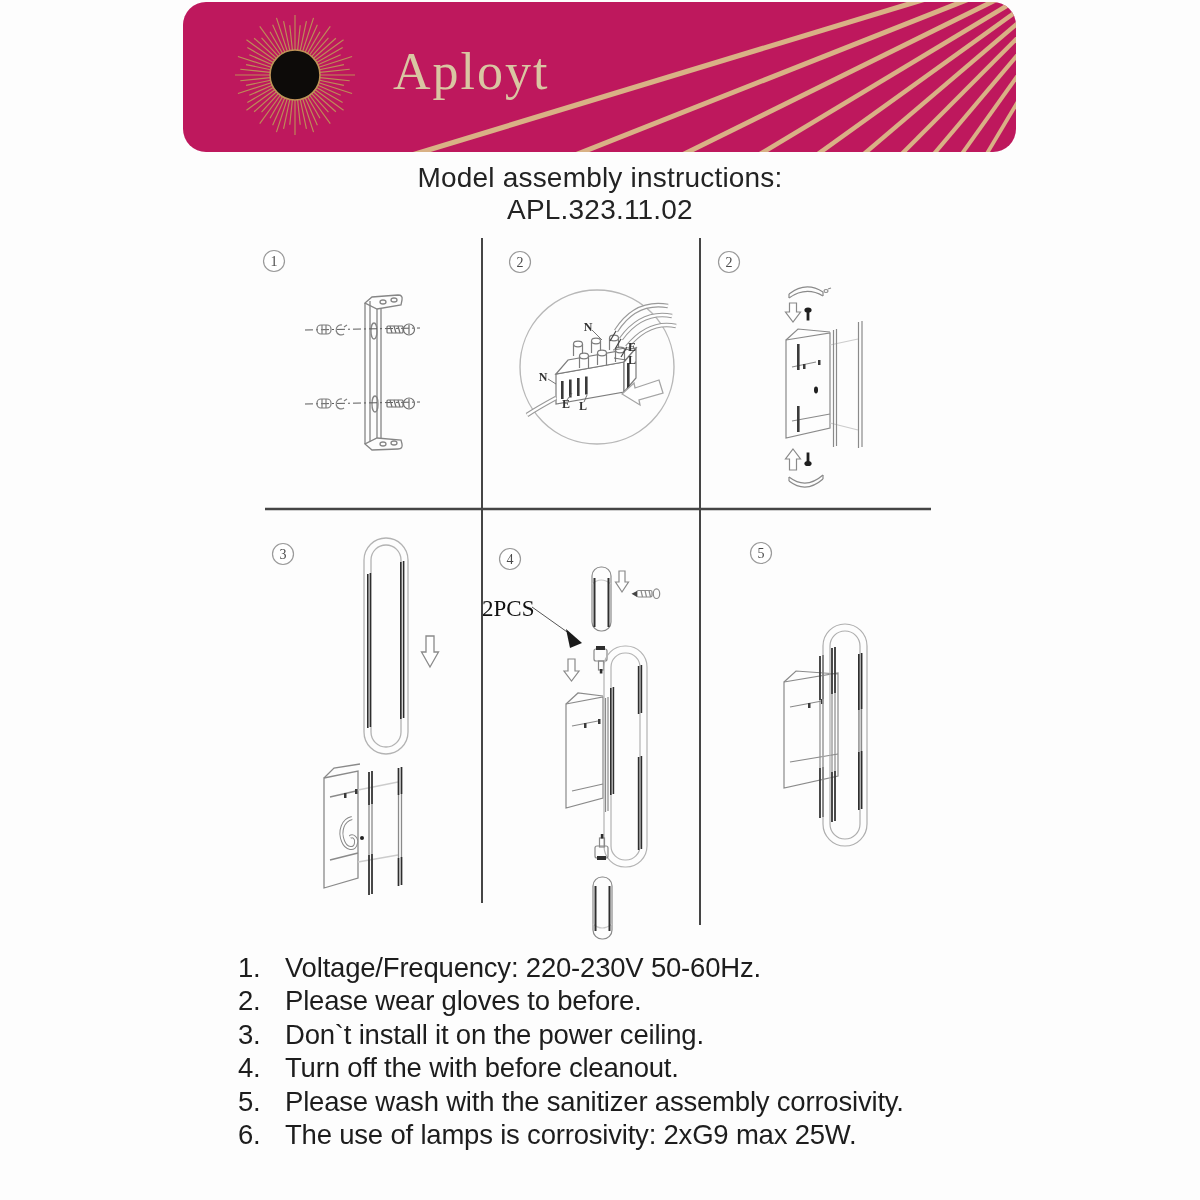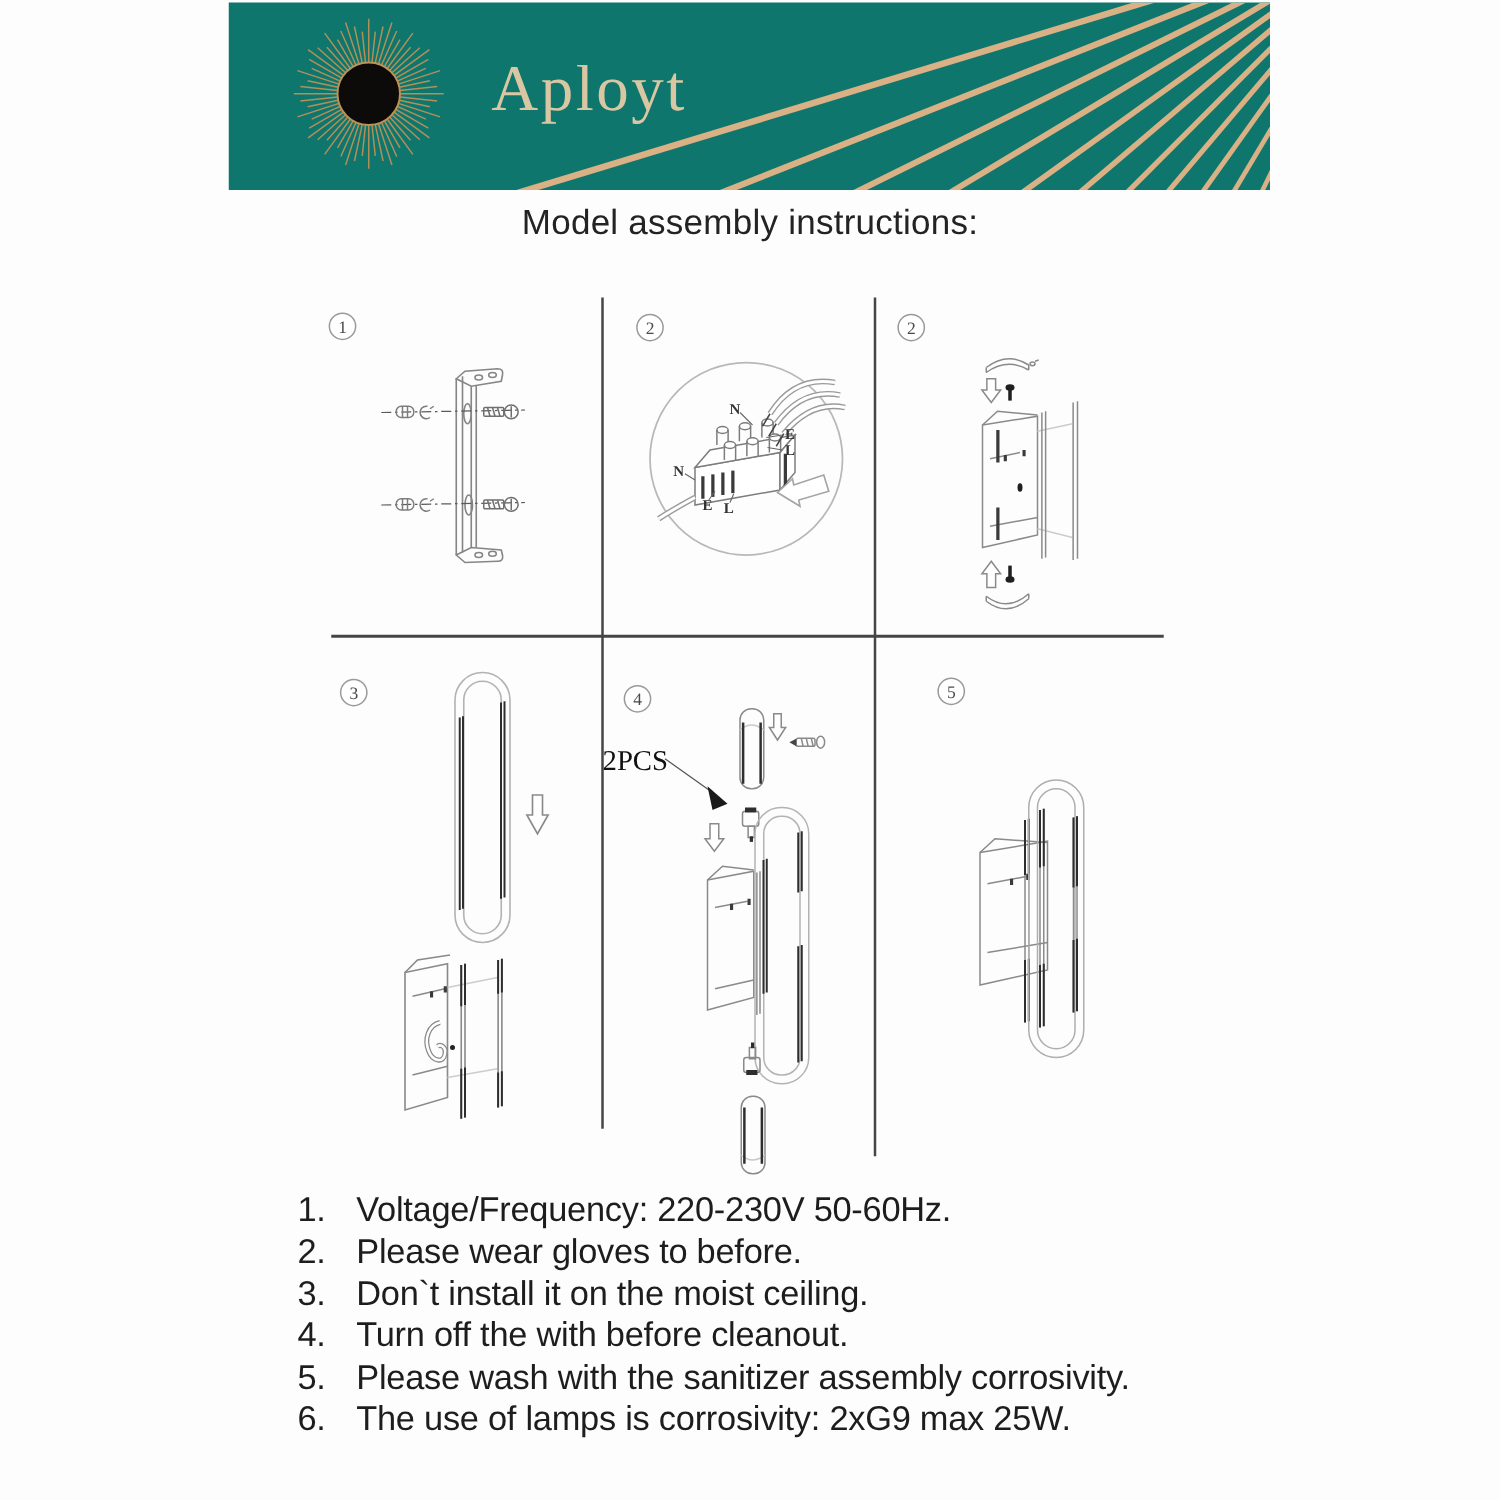--- a/index.html
+++ b/index.html
@@ -1,19 +1,19 @@
 <!DOCTYPE html>
 <html><head>
 <meta charset="utf-8">
 <style>
   html,body{margin:0;padding:0;background:#fff;}
   .page{position:relative;width:1200px;height:1200px;background:#fdfdfd;overflow:hidden;
         font-family:"Liberation Sans",sans-serif;}
   
-  .banner{position:absolute;left:183px;top:2px;width:833px;height:150px;background:#0f766e;overflow:hidden;}
+  .banner{position:absolute;left:183px;top:2px;width:833px;height:150px;background:#be185d;overflow:hidden;border-radius:23px;}
   .banner svg{position:absolute;left:0;top:0;}
   .brand{position:absolute;left:210px;top:40px;font-family:"Liberation Serif","DejaVu Serif",serif;
          font-size:52px;font-weight:400;letter-spacing:2px;color:#d9c6a2;}
   
   .title-block{position:absolute;left:0;top:162px;width:1200px;text-align:center;color:#232323;}
   .title-line{font-size:28px;line-height:32px;letter-spacing:.2px;}
   
   .diagram{position:absolute;left:0;top:0;}
   
   .instructions{position:absolute;left:238px;top:951px;width:780px;color:#1d1d1d;}
@@ -106,20 +106,21 @@
           <line x1="930" y1="-60" x2="212.8108556932475" y2="294.45695265934376" stroke="#d9b185" stroke-width="4.85"></line>
           <line x1="930" y1="-60" x2="186.17881128939882" y2="234.49964214774218" stroke="#d9b185" stroke-width="5"></line>
           <line x1="930" y1="-60" x2="164.54913275391414" y2="172.5617548786023" stroke="#d9b185" stroke-width="5.15"></line>
         </g>
     </svg>
     <div class="brand">Aployt</div>
   </header>
 
   <div class="title-block">
     <div class="title-line">Model assembly instructions:</div>
+    <div class="title-line">APL.323.11.02</div>
   </div>
 
   <svg class="diagram" width="1200" height="1200" viewBox="0 0 1200 1200">
 
     <g stroke="#454545" stroke-width="2">
       <line x1="482" y1="238" x2="482" y2="903"></line>
       <line x1="700" y1="238" x2="700" y2="925"></line>
       <line x1="265" y1="509" x2="931" y2="509" stroke-width="2.5"></line>
     </g>
 
@@ -466,21 +467,21 @@
     <div class="instr-row">
       <span class="instr-num">1.</span>
       <span class="instr-text">Voltage/Frequency: 220-230V 50-60Hz.</span>
     </div>
     <div class="instr-row">
       <span class="instr-num">2.</span>
       <span class="instr-text">Please wear gloves to before.</span>
     </div>
     <div class="instr-row">
       <span class="instr-num">3.</span>
-      <span class="instr-text">Don`t install it on the moist ceiling.</span>
+      <span class="instr-text">Don`t install it on the power ceiling.</span>
     </div>
     <div class="instr-row">
       <span class="instr-num">4.</span>
       <span class="instr-text">Turn off the with before cleanout.</span>
     </div>
     <div class="instr-row">
       <span class="instr-num">5.</span>
       <span class="instr-text">Please wash with the sanitizer assembly corrosivity.</span>
     </div>
     <div class="instr-row">

